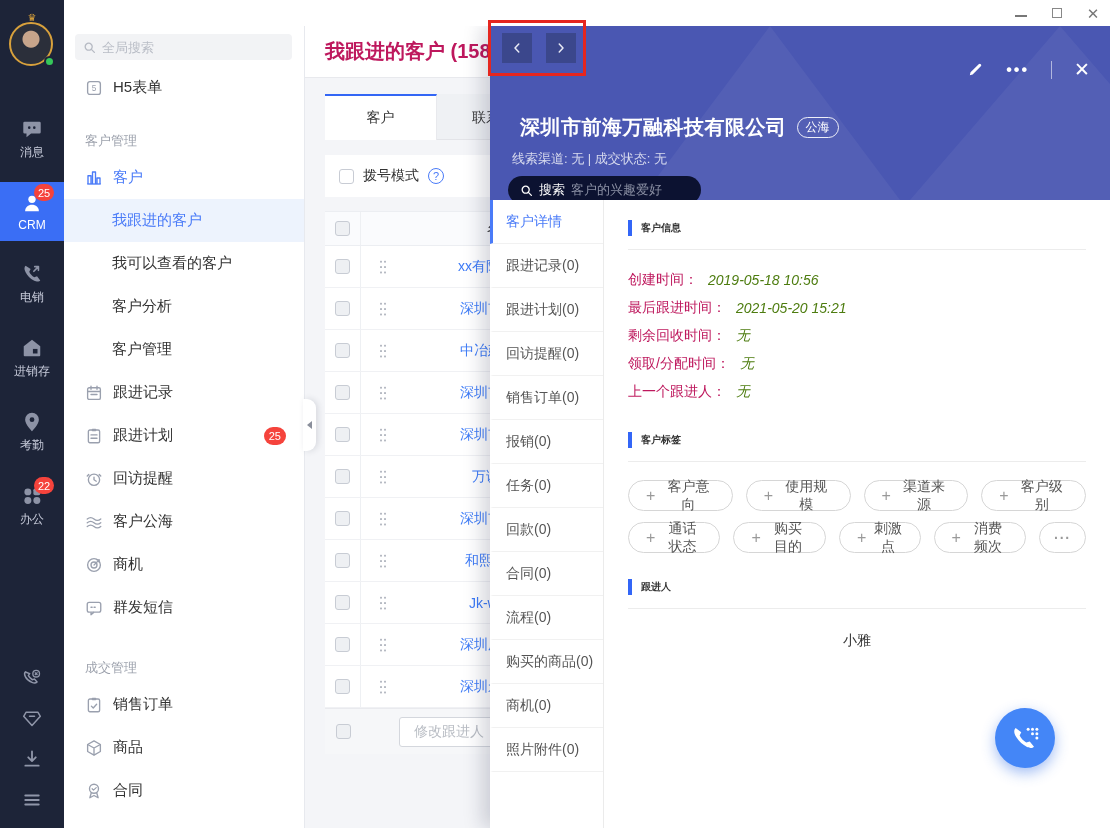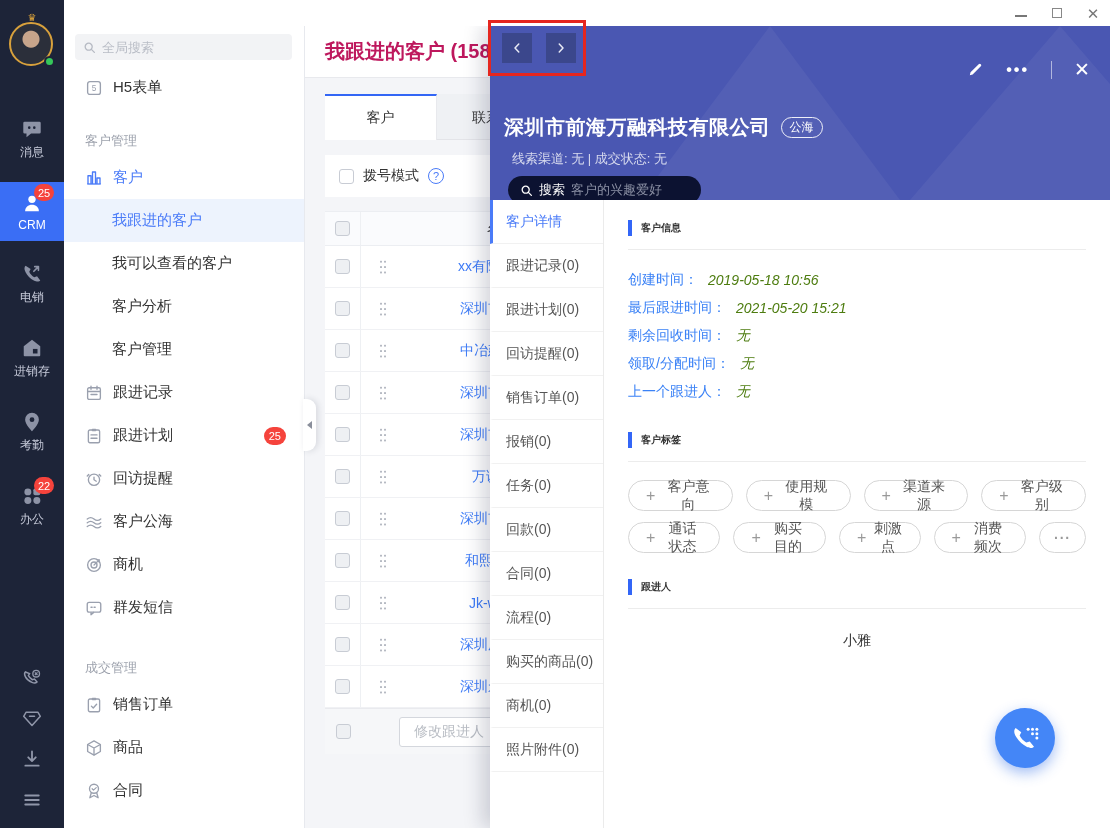--- a/index.html
+++ b/index.html
@@ -98,41 +98,41 @@
     border-left:150px solid transparent; border-right:150px solid transparent; border-bottom:174px solid rgba(255,255,255,.05);}
   .nav-btn { position:absolute; top:7px; width:30px; height:30px; background:#3b478c; display:flex; align-items:center;
     justify-content:center; cursor:pointer; z-index:2;}
   .nav-prev { left:12px;} .nav-next { left:56px;}
   .nav-btn svg { width:12px; height:12px; color:#e8eaf5;}
   .panel-actions { position:absolute; top:34px; right:20px; display:flex; align-items:center; gap:22px; color:#fff; z-index:2;}
   .panel-actions svg { width:17px; height:17px; cursor:pointer;}
   .pa-more { font-size:16px; letter-spacing:2px; font-weight:bold; cursor:pointer; line-height:1;}
   .pa-divider { width:1px; height:18px; background:rgba(255,255,255,.55);}
   .pa-close { font-size:19px; cursor:pointer; line-height:1;}
-  .panel-title-row { position:absolute; left:14px; top:88px; display:flex; align-items:center; gap:10px; z-index:2;}
+  .panel-title-row { position:absolute; left:30px; top:88px; display:flex; align-items:center; gap:10px; z-index:2;}
   .panel-title { color:#fff; font-size:20px; font-weight:bold; letter-spacing:0.5px;}
   .panel-title-badge { border:1px solid rgba(255,255,255,.9); color:#fff; font-size:12px; border-radius:11px; padding:1px 8px;}
   .panel-subtitle { position:absolute; left:22px; top:124px; color:rgba(255,255,255,.78); font-size:13px; z-index:2;}
   .panel-search { position:absolute; left:18px; top:150px; width:193px; height:28px; background:#0c1231; border-radius:14px;
     display:flex; align-items:center; padding:0 12px; gap:6px; cursor:text; z-index:2;}
   .panel-search svg { width:13px; height:13px; color:#fff; flex:none;}
   .ps-label { color:#fff; font-size:13px;}
   .ps-placeholder { color:#8a8fa3; font-size:13px;}
   .panel-body { flex:1; display:flex; min-height:0;}
   .detail-tabs { width:114px; border-right:1px solid #ebebeb; flex:none;}
   .d-tab { height:44px; display:flex; align-items:center; padding-left:13px; border-bottom:1px solid #f1f1f1;
     border-left:3px solid transparent; color:#555; cursor:pointer; white-space:nowrap;}
   .d-tab.active { color:#4a7bf8; border-left-color:#4a7bf8;}
   .detail-content { flex:1; padding:20px 24px 0 24px; overflow:hidden;}
   .section-heading { display:flex; align-items:center; font-size:10px; font-weight:bold; color:#333;
     padding-bottom:13px; border-bottom:1px solid #ececec;}
   .section-heading::before { content:""; width:4px; height:16px; background:#3366f7; margin-right:9px;}
   .info-fields { padding-top:16px;}
   .info-line { display:flex; align-items:center; height:28px;}
-  .info-label { color:#3b82f6; margin-right:10px;}
+  .info-label { color:#be185d; margin-right:10px;}
   .info-value { color:#4d7c0f;font-style:italic;}
   .tags-section { margin-top:26px;}
   .tag-rows { padding-top:18px;}
   .tag-row { display:flex; gap:13px; margin-bottom:11px; align-items:center;}
   .tag-pill { border:1px solid #d6d6d6; border-radius:16px; height:31px; padding:0 17px; display:flex; align-items:center;
     gap:7px; color:#555; background:#fff; cursor:pointer; font-size:14px;}
   .tag-plus { color:#999; font-size:16px; line-height:1;}
   .tag-pill.more { padding:0 14px; letter-spacing:1px; color:#999; font-weight:bold;}
   .follower-section { margin-top:26px;}
   .follower-name { padding-top:23px; color:#333;text-align:center;}

